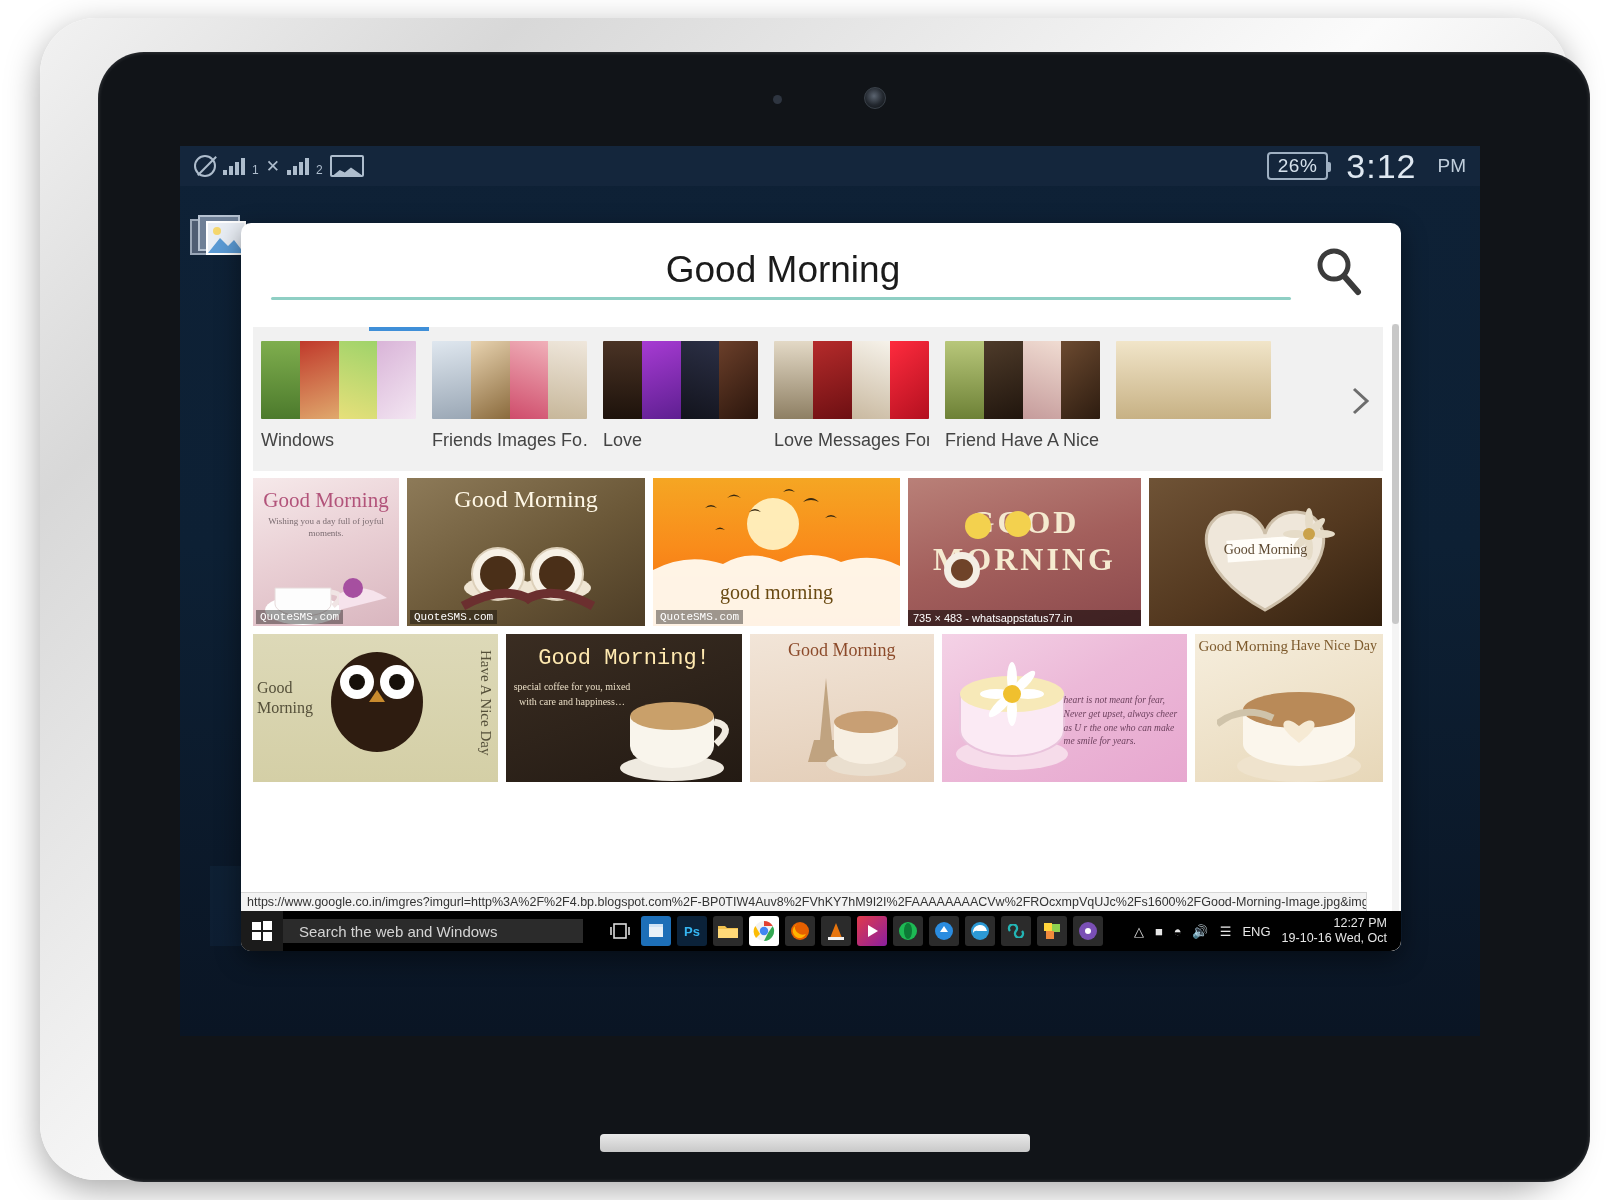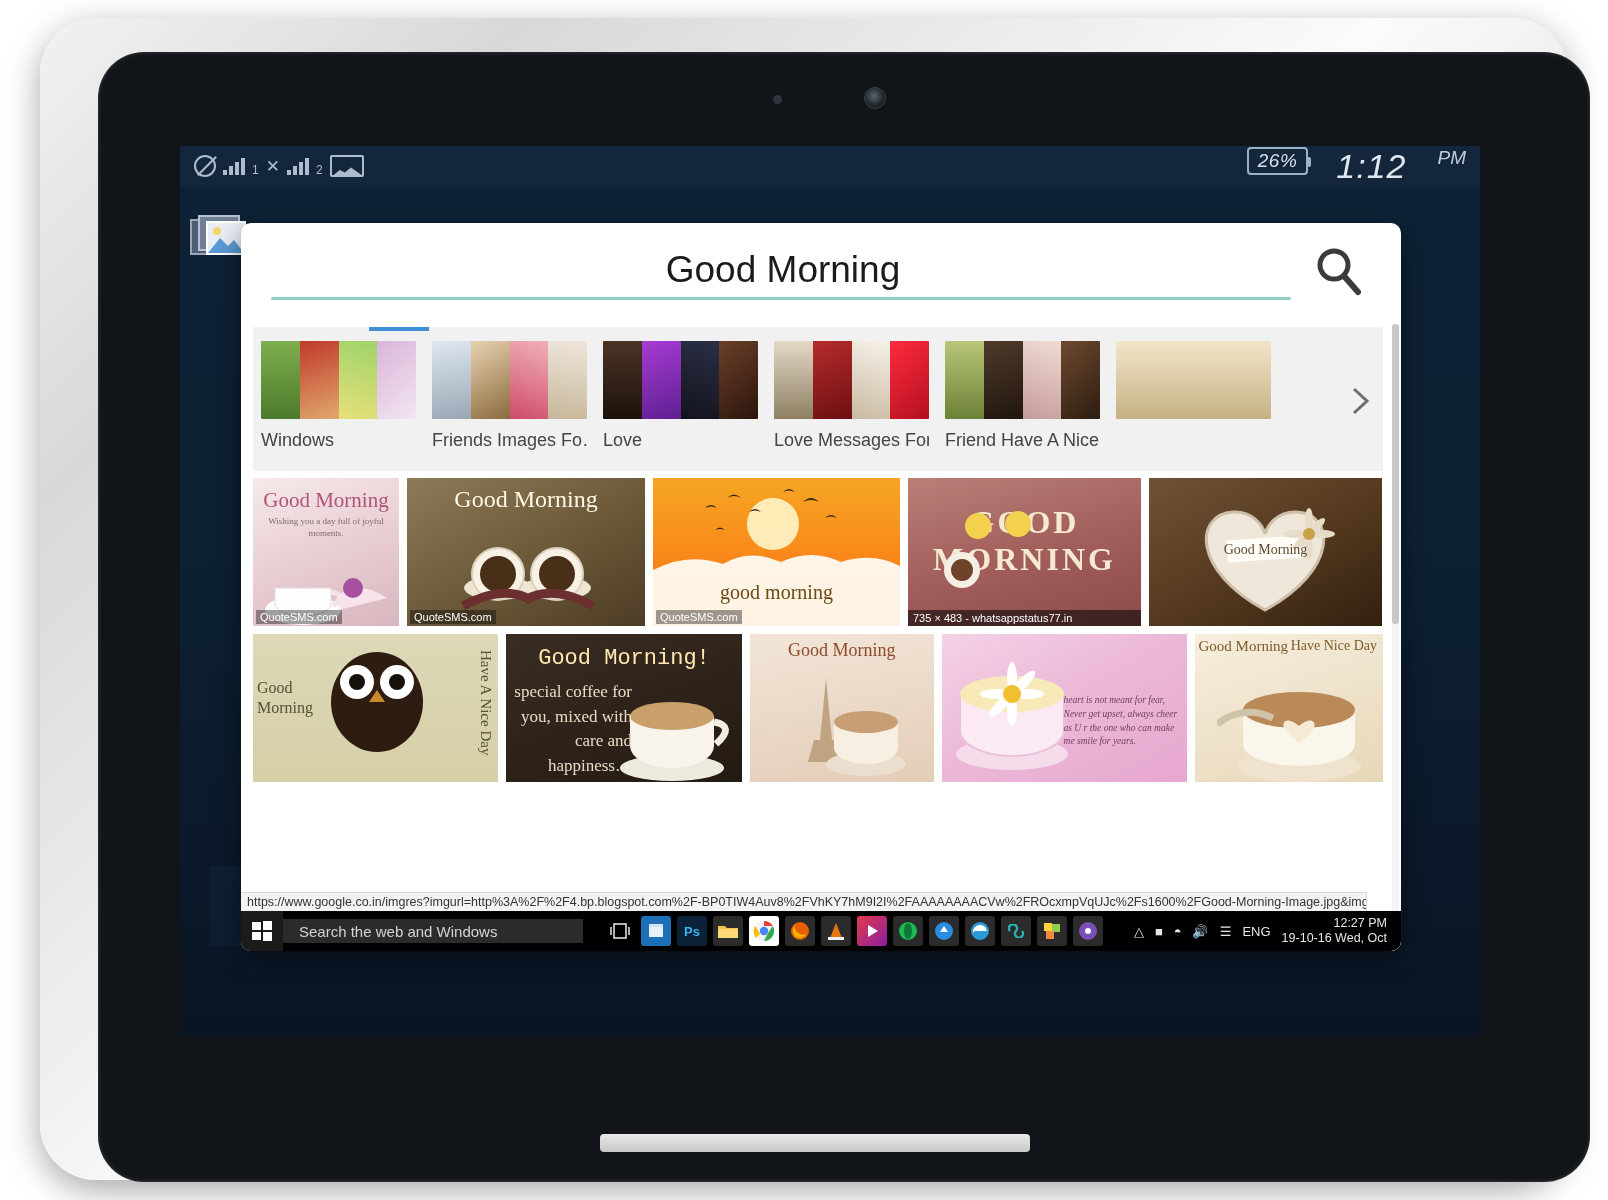--- a/index.html
+++ b/index.html
@@ -79,21 +79,21 @@
   
   #status-bar {
     position: absolute; left: 0; top: 0;
     width: 100%; height: 40px;
     background: #14263c;
     display: flex; align-items: center;
     padding: 0 14px;
     color: #c6d4e2;
   }
   .sb-left { display: flex; align-items: center; gap: 7px; flex: 1; }
-  .sb-right { display: flex; align-items: flex-start; gap: 28px; font-style: italic; }
+  .sb-right { display: flex; align-items: center; gap: 18px; }
   .no-sim { width: 22px; height: 22px; border: 2px solid #aebdcd; border-radius: 50%; position: relative; }
   .no-sim::after {
     content: ""; position: absolute; left: -2px; top: 8px;
     width: 26px; height: 2px; background: #aebdcd;
     transform: rotate(-45deg);
   }
   .bars { display: flex; align-items: flex-end; gap: 2px; height: 18px; }
   .bars i { display: block; width: 4px; background: #aebdcd; }
   .bars i:nth-child(1){ height: 5px; }
   .bars i:nth-child(2){ height: 9px; }
@@ -210,20 +210,21 @@
     overflow: hidden;
   }
   .grid-row { display: flex; gap: 8px; margin-bottom: 8px; }
   .grid-cell { position: relative; overflow: hidden; height: 148px; }
   .cell-watermark {
     position: absolute; left: 3px; bottom: 2px;
     font-size: 11px; color: #fff;
     background: rgba(0,0,0,.38);
     padding: 1px 4px;
     white-space: nowrap;
+    font-family: Liberation Mono, monospace;
   }
   .cell-caption-bar {
     position: absolute; left: 0; right: 0; bottom: 0;
     font-size: 11px; color: #fff;
     background: rgba(0,0,0,.55);
     padding: 2px 5px;
     white-space: nowrap; overflow: hidden;
   }
   .cell-title {
     position: absolute; left: 0; right: 0;
@@ -347,21 +348,21 @@
             <i></i>
             <i></i>
             <i></i>
             <i></i>
           </div>
         <span class="sim-num">2</span>
         <div class="pic-icon"></div>
       </div>
       <div class="sb-right">
         <div id="battery-badge">26%</div>
-        <div id="clock-time">1:12</div>
+        <div id="clock-time">3:12</div>
         <div id="clock-ampm">PM</div>
       </div>
     </div>
 
     <svg id="gallery-shortcut" viewBox="0 0 62 62">
       <rect x="2" y="12" width="40" height="34" fill="#4e5d73" stroke="#9aa7b8" stroke-width="2"></rect>
       <rect x="10" y="8" width="40" height="34" fill="#6e7f96" stroke="#b6c2d1" stroke-width="2"></rect>
       <rect x="18" y="14" width="38" height="32" fill="#e9eef5" stroke="#ffffff" stroke-width="2"></rect>
       <circle cx="28" cy="23" r="4" fill="#f5d76e"></circle>
       <path d="M19 45 L31 30 L39 38 L45 32 L55 45 Z" fill="#5b9bd5"></path>
@@ -549,21 +550,21 @@
             </div>
 
             <div class="grid-cell" style="width:238px;background:linear-gradient(160deg,#3a2d22 0%,#231a13 100%)">
               <div class="cell-title" style="top:12px;font-size:22px;color:#ffe9b0;font-family:Liberation Mono, monospace">Good Morning!</div>
               <svg style="position:absolute;left:108px;bottom:0;" width="130" height="106" viewBox="0 0 130 106">
                 <ellipse cx="58" cy="92" rx="52" ry="13" fill="#efeae0"></ellipse>
                 <path d="M16 40 h84 v30 a42 22 0 0 1 -84 0 z" fill="#f9f5ec"></path>
                 <ellipse cx="58" cy="40" rx="42" ry="14" fill="#c9a06a"></ellipse>
                 <path d="M100 46 q22 4 2 22" fill="none" stroke="#f2ece1" stroke-width="7"></path>
               </svg>
-              <div class="cell-title" style="left:6px;right:auto;top:46px;text-align:right;width:120px;font-size:17px;color:#e8dcc4;line-height:1.45">special coffee for you, mixed with care and happiness…</div>
+              <div class="cell-title" style="left:6px;right:auto;top:46px;text-align:center;width:120px;font-size:10px;color:#e8dcc4;line-height:1.45">special coffee for you, mixed with care and happiness…</div>
             </div>
 
             <div class="grid-cell" style="width:185px;background:linear-gradient(170deg,#f2e5d8 0%,#e3cdb7 100%)">
               <div class="cell-title" style="top:6px;font-size:18px;color:#8c4a2a;font-family:'Liberation Serif',serif">Good Morning</div>
               <svg style="position:absolute;left:20px;bottom:2px;" width="150" height="112" viewBox="0 0 150 112">
                 <path d="M56 10 L50 72 h12 z M44 72 h24 l6 22 h-36 z" fill="#b89a74" opacity=".85"></path>
                 <ellipse cx="96" cy="96" rx="40" ry="12" fill="#eadfcf"></ellipse>
                 <path d="M64 54 h64 v26 a32 16 0 0 1 -64 0 z" fill="#f7efe2"></path>
                 <ellipse cx="96" cy="54" rx="32" ry="11" fill="#c89f74"></ellipse>
               </svg>

